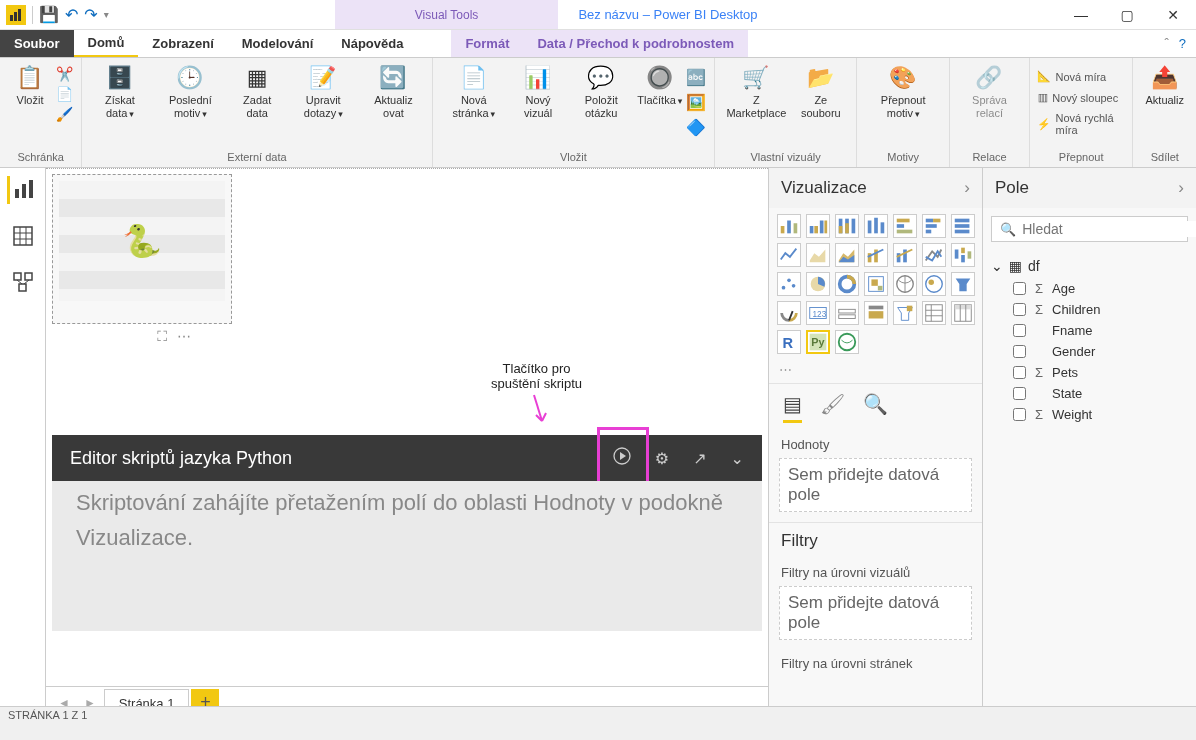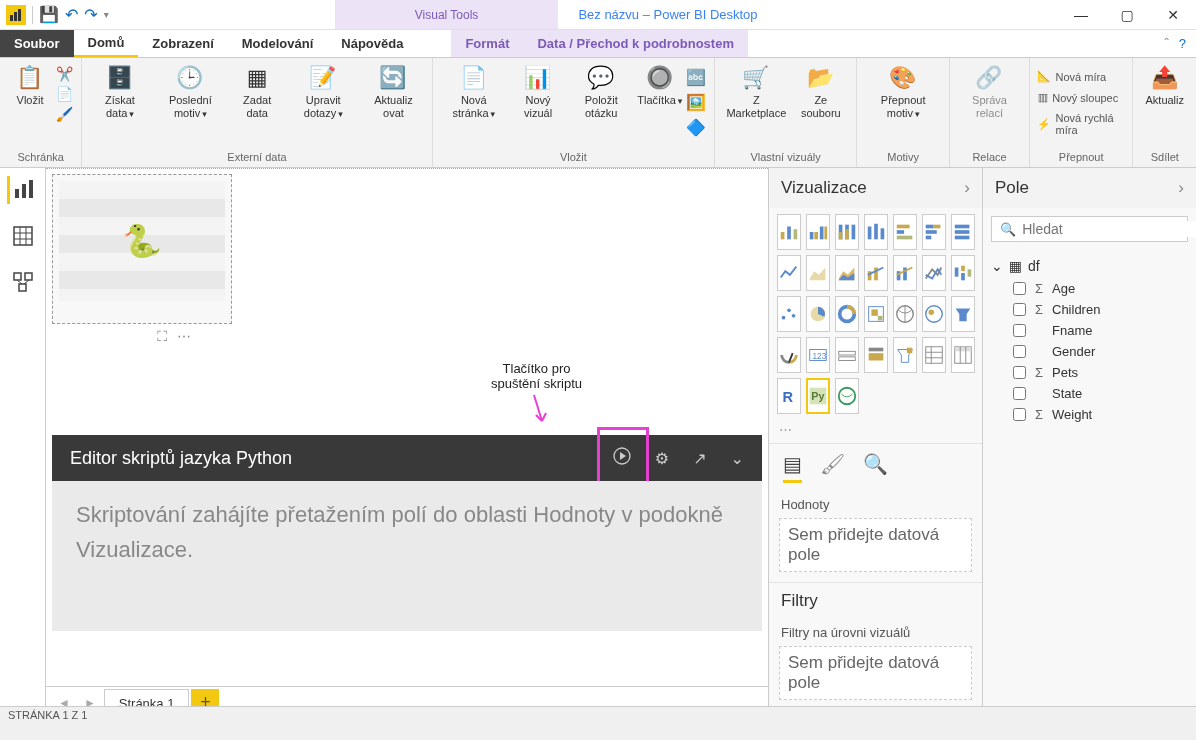--- a/index.html
+++ b/index.html
@@ -47,34 +47,34 @@
 .visual-placeholder .ctx-icons { position: absolute; bottom: -22px; right: 40px; color: #888; font-size: 14px; display: flex; gap: 10px; }
 
 .annotation { position: absolute; top: 192px; left: 445px; text-align: center; font-size: 13px; color: #222; }
 .annotation svg { display: block; margin: 2px auto 0; }
 
 .pyeditor-head { position: absolute; left: 6px; right: 6px; top: 266px; height: 46px; background: #393939; color: #fff; display: flex; align-items: center; padding: 0 18px; font-size: 18px; }
 .pyeditor-head .tools { margin-left: auto; display: flex; align-items: center; gap: 24px; position: relative; }
 .pyeditor-head .tool { font-size: 16px; color: #ccc; cursor: pointer; }
 .pink-box { position: absolute; left: -16px; top: -20px; width: 52px; height: 58px; border: 3px solid #e83fd4; pointer-events: none; }
 
-.pyeditor-body { position: absolute; left: 6px; right: 6px; top: 312px; height: 150px; background: #eaeaea; padding: 16px 24px; color: #888; font-size: 22px; line-height: 1.6; }
+.pyeditor-body { position: absolute; left: 6px; right: 6px; top: 312px; height: 150px; background: #eaeaea; padding: 4px 24px; color: #888; font-size: 22px; line-height: 1.6; }
 
 .pagetabs { height: 32px; border-top: 1px solid #ccc; display: flex; align-items: center; padding-left: 6px; gap: 2px; }
 .pagetabs .nav { color: #aaa; padding: 0 6px; cursor: pointer; font-size: 12px; }
 .pagetabs .ptab { padding: 6px 14px; border: 1px solid #ccc; border-bottom: none; background: #fff; cursor: pointer; font-size: 13px; }
 .pagetabs .add { width: 28px; height: 28px; background: #f2c811; display: flex; align-items: center; justify-content: center; cursor: pointer; font-size: 18px; color: #555; }
 
 
 .rpane { width: 214px; border-left: 1px solid #ccc; display: flex; flex-direction: column; background: #f8f8f8; overflow-y: auto; }
 .rpane-head { padding: 10px 12px; font-size: 17px; color: #333; display: flex; align-items: center; justify-content: space-between; cursor: pointer; background: #f3f3f3; }
 .rpane-head .chev { color: #888; }
 
 .viz-gallery { padding: 6px 8px; display: grid; grid-template-columns: repeat(7, 24px); gap: 5px; }
-.viz-icon { width: 24px; height: 36px; background: #fff; border: 1px solid #ccc; cursor: pointer; display: flex; align-items: center; justify-content: center; overflow: hidden; }
+.viz-icon { width: 24px; height: 24px; background: #fff; border: 1px solid #ccc; cursor: pointer; display: flex; align-items: center; justify-content: center; overflow: hidden; }
 .viz-icon.sel { border: 2px solid #f2c811; }
 .dots { padding: 2px 10px 6px; color: #888; cursor: pointer; }
 
 .fmt-tabs { display: flex; gap: 18px; padding: 8px 14px; border-top: 1px solid #e3e3e3; }
 .fmt-tabs .ft { font-size: 20px; color: #888; cursor: pointer; }
 .fmt-tabs .ft.active { border-bottom: 3px solid #f2c811; color: #444; padding-bottom: 4px; }
 
 .section-lbl { padding: 6px 12px; font-size: 13px; color: #555; }
 .drop-well { margin: 0 10px 10px; padding: 6px 8px; background: #fff; border: 1px dashed #ccc; font-size: 17px; color: #666; }
 .filters-head { padding: 8px 12px; font-size: 17px; color: #333; border-top: 1px solid #e3e3e3; }

